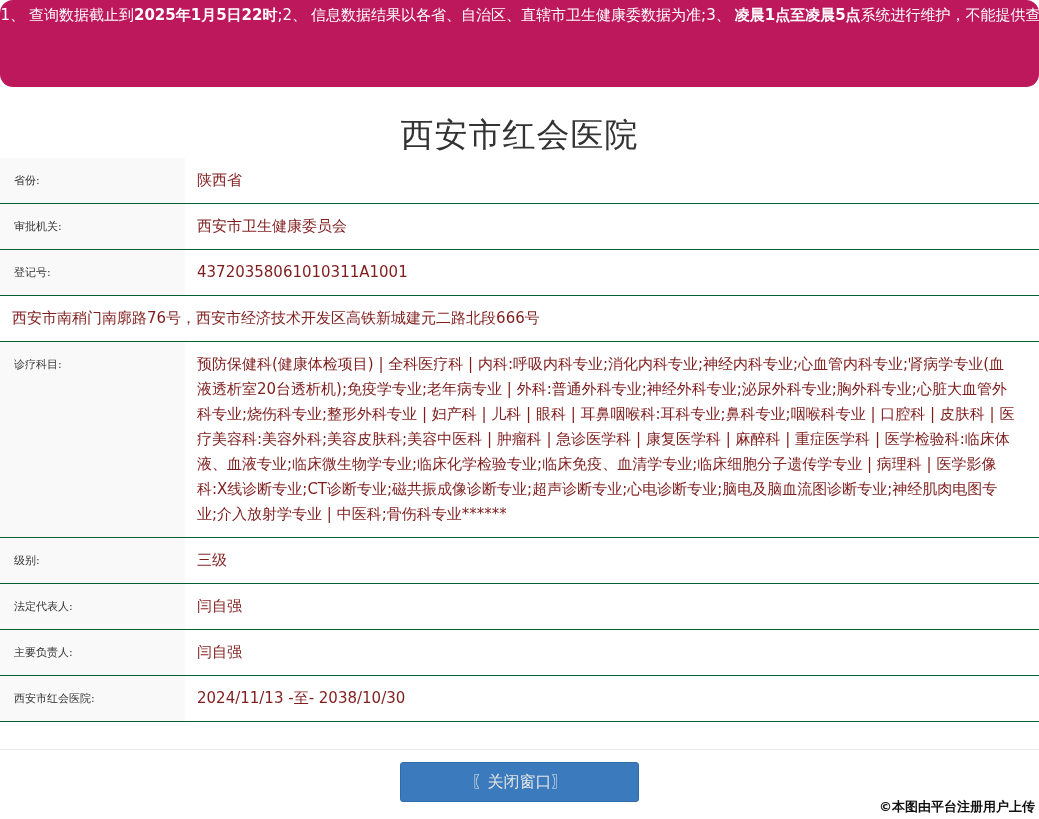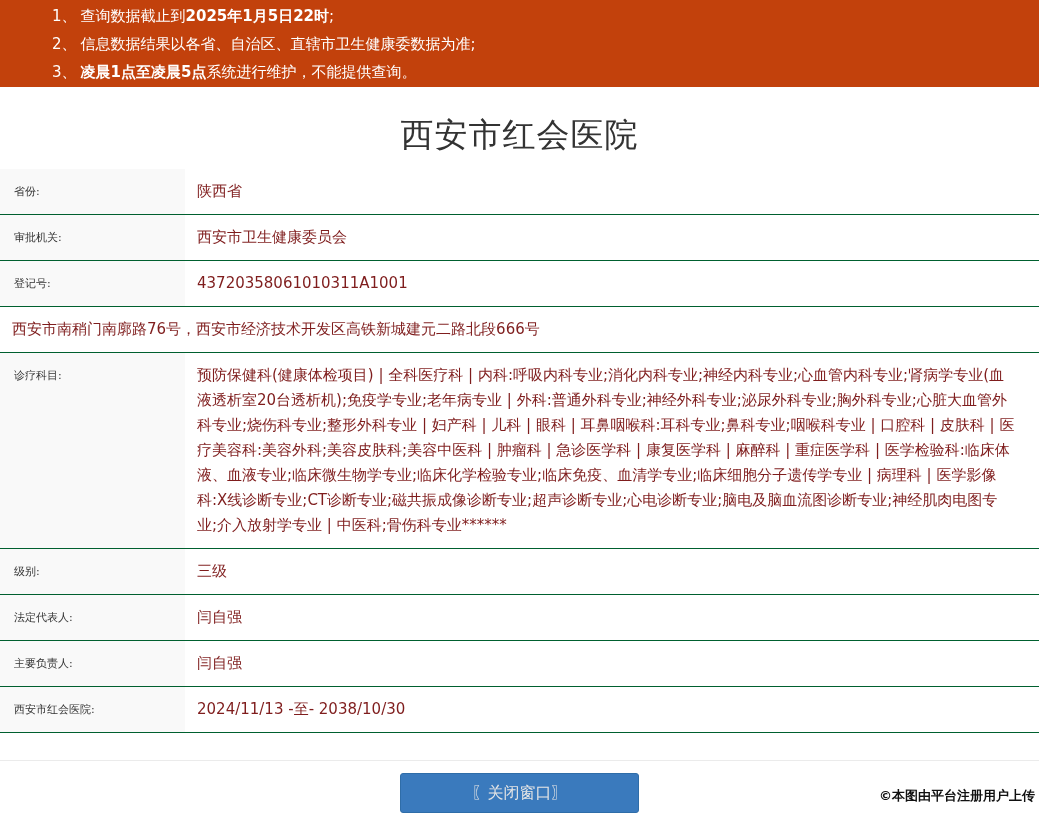--- a/index.html
+++ b/index.html
@@ -4,31 +4,31 @@
 <style>
   html,body{margin:0;padding:0;}
   body{
     width:1039px;height:819px;position:relative;overflow:hidden;
     background:#fff;
     font-family:"DejaVu Sans","Liberation Sans",sans-serif;
     color:#333;
   }
   
   .notice-bar{
-    background:#c2410c;color:#fff;
+    background:#be185d;color:#fff;
     height:87px;box-sizing:border-box;
     padding:1px 20px 0 52px;
-    display:flex;flex-direction:column;justify-content:center;
+    display:flex;flex-direction:row;justify-content:center;border-radius:13px;
   }
   .notice-line{font-size:15px;line-height:28px;white-space:nowrap;}
   .notice-num{margin-right:4px;}
   .notice-line .bold{font-weight:bold;}
   
   .page-title{
-    margin:26px 0 11px 0;
+    margin:26px 0 0 0;
     text-align:center;
     font-size:33px;font-weight:400;color:#333;
     letter-spacing:1px;
   }
   
   .info-table{width:100%;}
   .info-row{display:flex;border-bottom:1px solid #00602f;}
   .info-label{
     flex:0 0 185px;width:185px;box-sizing:border-box;
     background:#f9f9f9;
@@ -45,21 +45,21 @@
   .footer-divider{border-top:1px solid #ebebeb;margin-top:27px;}
   .button-row{margin-top:12px;text-align:center;}
   .close-button{
     width:239px;height:40px;
     background:#3a7abd;border:1px solid #2f6da8;border-radius:3px;
     color:#e5e5e5;font-size:16px;
     font-family:"DejaVu Sans","Liberation Sans",sans-serif;
     cursor:pointer;
   }
   .watermark{
-    position:absolute;right:4px;bottom:14px;
+    position:absolute;right:4px;bottom:3px;
     font-size:13px;font-weight:bold;color:#111;
     text-shadow:-1px 0 #fff,1px 0 #fff,0 -1px #fff,0 1px #fff;
     white-space:nowrap;
   }
 </style>
 </head>
 <body>
 
 <div class="notice-bar" id="notice-bar">
     <div class="notice-line"><span class="notice-num">1、</span><span>查询数据截止到</span><span class="bold">2025年1月5日22时</span><span>;</span></div>

